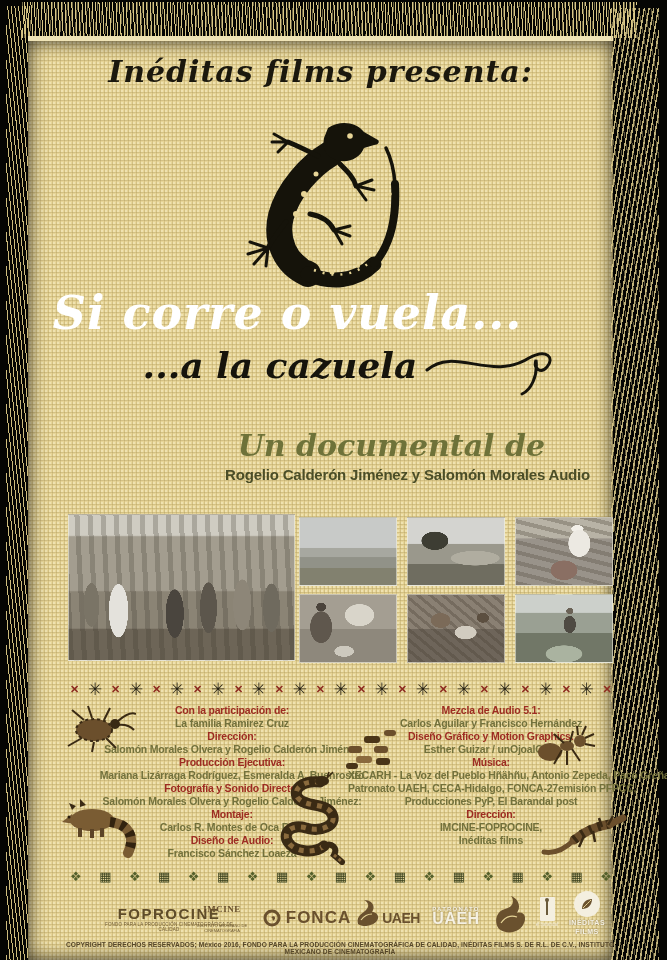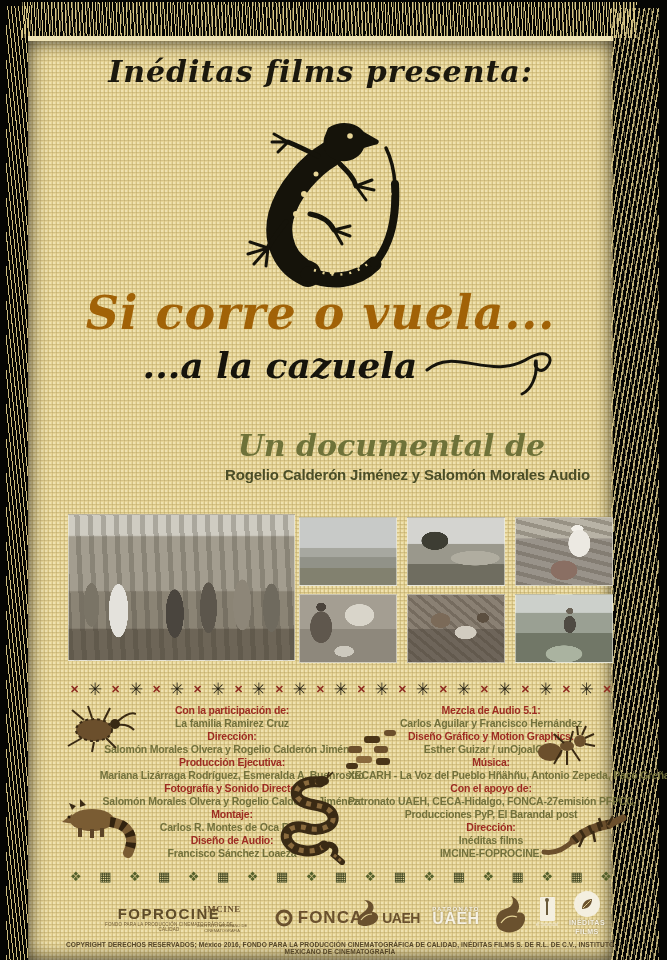--- a/index.html
+++ b/index.html
@@ -23,23 +23,23 @@
   .fringe-left{left:6px;width:24px;top:6px;bottom:0;
     background:repeating-linear-gradient(84deg,#cdbb7c 0 1px,transparent 1px 3.6px);}
   .fringe-right{left:611px;width:48px;top:8px;bottom:0;
     background:repeating-linear-gradient(100deg,rgba(221,204,140,.85) 0 1.4px,transparent 1.4px 4.6px),
                repeating-linear-gradient(80deg,rgba(221,204,140,.4) 0 1px,transparent 1px 6px);}
 
   
   .presenter{position:absolute;left:28px;width:585px;top:54px;text-align:center;
     font-family:"DejaVu Serif",serif;font-style:italic;font-weight:bold;
     font-size:30px;color:#1b180e;letter-spacing:1px;}
-  .title1{position:absolute;left:28px;width:585px;top:286px;text-align:center;
+  .title1{position:absolute;left:28px;width:519px;top:286px;text-align:center;
     font-family:"DejaVu Serif",serif;font-style:italic;font-weight:bold;
-    font-size:46px;color:#a16207;letter-spacing:1px;}
+    font-size:46px;color:#ffffff;letter-spacing:1px;}
   .title2{position:absolute;left:90px;width:380px;top:344px;text-align:center;
     font-family:"DejaVu Serif",serif;font-style:italic;font-weight:bold;
     font-size:36px;color:#16140c;}
   .flourish{position:absolute;left:425px;top:348px;}
   .doc-label{position:absolute;right:122px;top:428px;text-align:right;
     font-family:"DejaVu Serif",serif;font-style:italic;font-weight:bold;
     font-size:30px;color:#6e7239;}
   .directors{position:absolute;right:77px;top:466px;text-align:right;
     font-size:15px;font-weight:bold;color:#4b4e28;letter-spacing:-.2px;}
 
@@ -111,21 +111,21 @@
   .logo{position:absolute;color:#5f4c2a;text-align:center;}
   .lg-foprocine{left:70px;top:905px;width:130px;margin-left:34px;}
   .lg-foprocine .big{font-size:15px;font-weight:bold;letter-spacing:1.5px;}
   .lg-foprocine .tag{font-size:4.5px;letter-spacing:.2px;color:#6f5a33;}
   .lg-imcine{left:192px;top:896px;width:60px;}
   .imcine-row{display:flex;justify-content:center;align-items:center;gap:8px;height:26px;}
   .imcine-row .bar{background:#6a512e;height:26px;}
   .imcine-row .name{font-family:"Liberation Serif",serif;font-weight:bold;font-size:9px;
         color:#6a512e;letter-spacing:.5px;}
   .lg-imcine .tag{font-size:4px;color:#6f5a33;margin-top:1px;}
-  .lg-fonca{left:264px;top:908px;width:110px;display:flex;align-items:center;gap:5px;justify-content:center;}
+  .lg-fonca{left:252px;top:908px;width:110px;display:flex;align-items:center;gap:5px;justify-content:center;}
   .lg-fonca .name{font-size:17px;font-weight:bold;letter-spacing:1px;color:#6a512e;}
   .lg-uaeh{left:352px;top:898px;width:70px;display:flex;align-items:flex-end;gap:2px;justify-content:center;}
   .lg-uaeh .name{font-size:14px;font-weight:bold;color:#6a512e;letter-spacing:-.5px;}
   .lg-patronato{left:428px;top:906px;width:56px;color:#f5f1e3;text-shadow:0 0 2px rgba(90,70,40,.6);}
   .lg-patronato .l1{font-size:6px;letter-spacing:1.2px;font-weight:bold;}
   .lg-patronato .l2{font-size:16px;font-weight:bold;letter-spacing:.5px;line-height:14px;}
   .lg-swan{left:490px;top:893px;width:36px;}
   .lg-barandal{left:532px;top:897px;width:30px;color:#efe8d2;}
   .lg-barandal .box{width:15px;height:24px;background:#f4efe0;margin:0 auto;position:relative;border-radius:1px;}
   .lg-barandal .box:before{content:"";position:absolute;left:6px;top:4px;width:2px;height:14px;background:#6a5a3a;}
@@ -290,28 +290,27 @@
       </div>
     <div class="credit">
       <div class="clabel">Diseño Gráfico y Motion Graphics:</div>
       <div class="cvalue">Esther Guizar / unOjoalGato</div>
       </div>
     <div class="credit">
       <div class="clabel">Música:</div>
       <div class="cvalue">XECARH - La Voz del Pueblo Hñähñu, Antonio Zepeda, Paco Greñas</div>
       </div>
     <div class="credit">
-      <div class="clabel">Con el apoyo de:</div>
       <div class="cvalue">Patronato UAEH, CECA-Hidalgo, FONCA-27emisión PFPCC,</div>
       <div class="cvalue">Producciones PyP, El Barandal post</div>
       </div>
     <div class="credit">
       <div class="clabel">Dirección:</div>
+      <div class="cvalue">IMCINE-FOPROCINE,</div>
       <div class="cvalue">Inéditas films</div>
-      <div class="cvalue">IMCINE-FOPROCINE,</div>
       </div>
   </div>
 
   <svg class="fig" style="left:58px;top:702px;" width="78" height="52" viewBox="0 0 78 52">
     <ellipse cx="36" cy="28" rx="18" ry="11" fill="#6b4f2c"></ellipse>
     <ellipse cx="36" cy="28" rx="18" ry="11" fill="none" stroke="#3a2a14" stroke-width="2" stroke-dasharray="3 3"></ellipse>
     <circle cx="57" cy="22" r="5" fill="#3a2a14"></circle>
     <path d="M60,19 C68,12 74,10 78,12 M60,23 C68,22 72,24 76,28" stroke="#3a2a14" stroke-width="2" fill="none"></path>
     <path d="M26,18 L14,8 M34,16 L30,4 M46,18 L52,6 M24,36 L10,44 M36,40 L34,50 M48,36 L58,46" stroke="#3a2a14" stroke-width="2" fill="none"></path>
   </svg>

